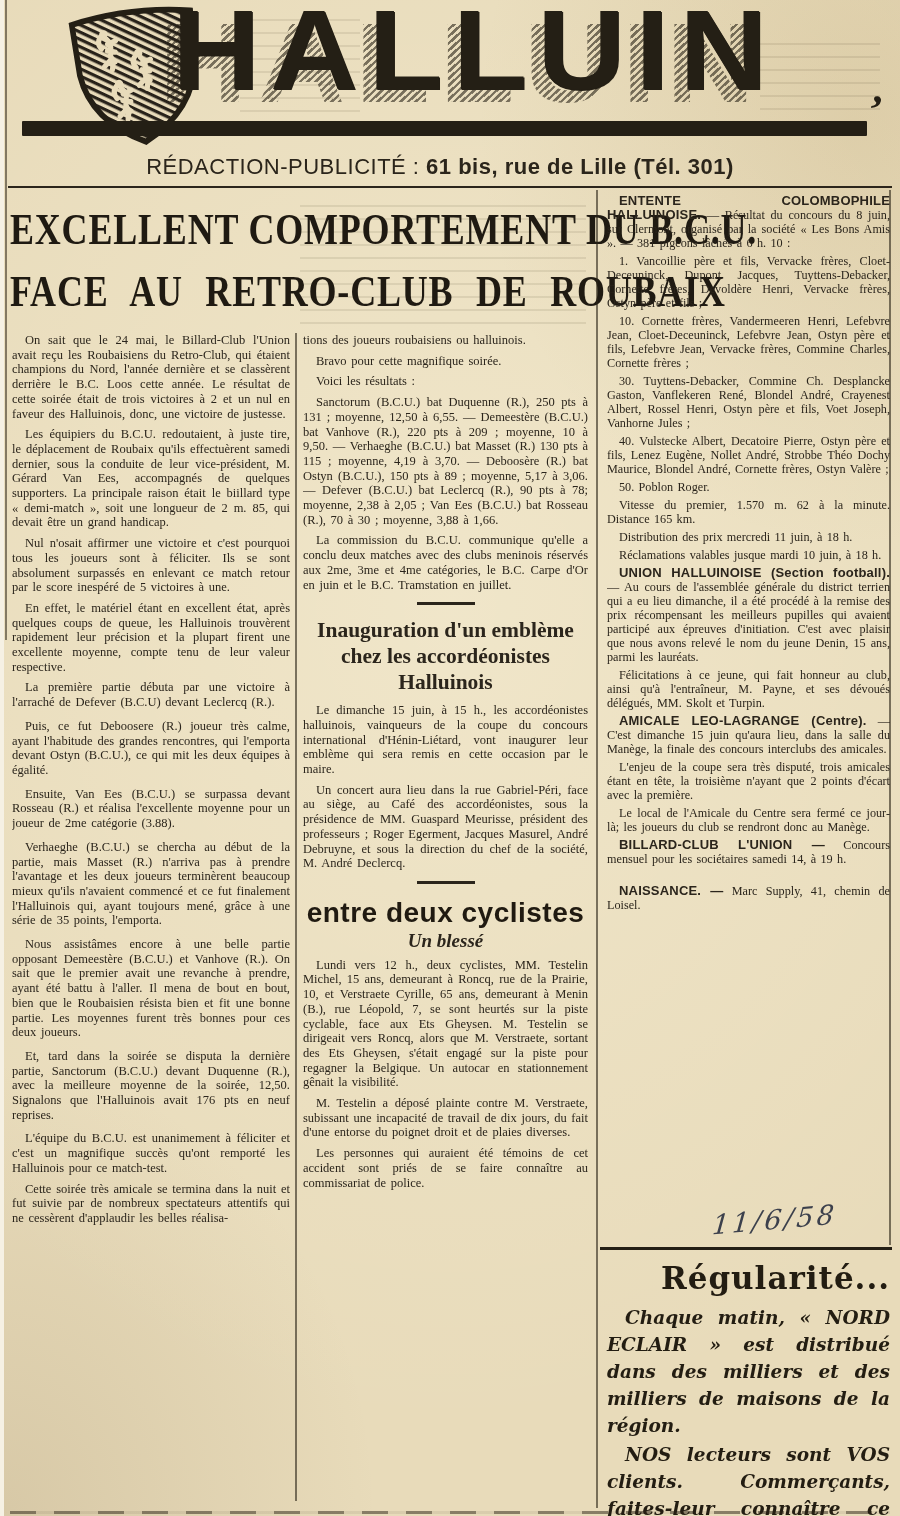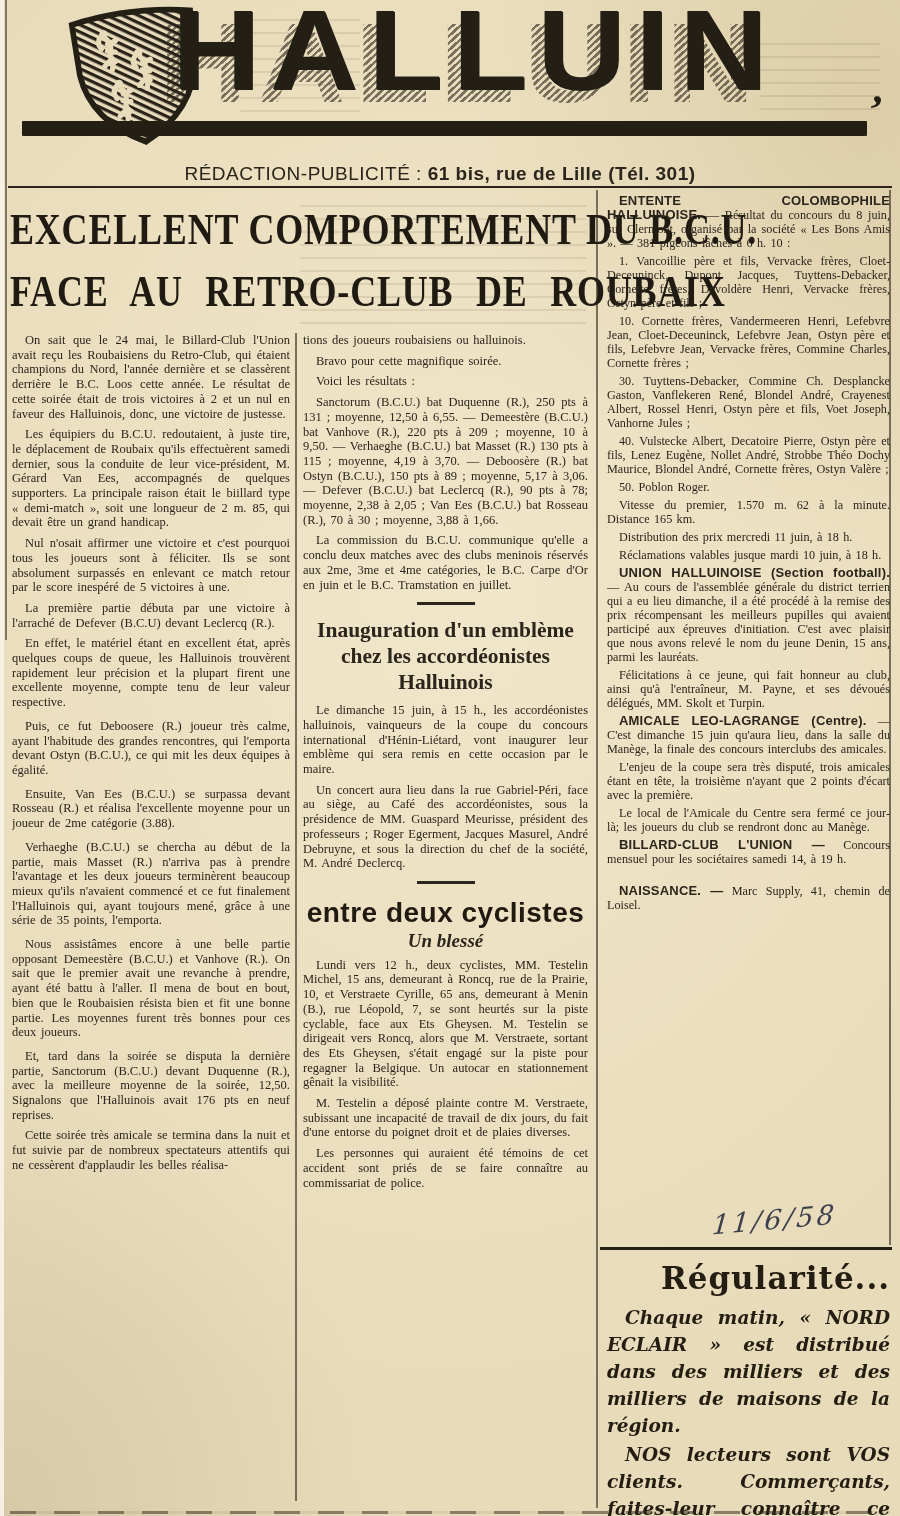--- a/index.html
+++ b/index.html
@@ -19,22 +19,22 @@
   .halluin-wrap{position:absolute;left:172px;top:-14px;width:710px;height:150px;}
   .halluin{position:absolute;left:0;top:0;white-space:nowrap;
         font-family:"Liberation Sans","DejaVu Sans",sans-serif;font-weight:bold;
         font-size:122px;letter-spacing:10px;transform:scaleY(.92);transform-origin:top left;}
   .halluin.ext{left:-13px;top:13px;color:transparent;
         background:repeating-linear-gradient(135deg,#28221698 0 2.6px,rgba(0,0,0,0) 2.6px 5.4px);
         -webkit-background-clip:text;background-clip:text;}
   .halluin.face{color:#241f15;text-shadow:1px 1px 0 #241f15;}
   .brand-flourish{position:absolute;left:868px;top:86px;font-size:42px;font-weight:bold;color:#241f15;transform:rotate(12deg);}
   .mast-bar{position:absolute;left:22px;top:121px;width:845px;height:15px;background:#241f15;border-radius:1px;}
-  .mast-sub{position:absolute;left:0;top:163px;width:640px;text-align:center;
-        font-family:"Liberation Sans","DejaVu Sans",sans-serif;font-size:19px;letter-spacing:.5px;color:#2b251b;}
+  .mast-sub{position:absolute;left:0;top:154px;width:640px;text-align:center;
+        font-family:"Liberation Sans","DejaVu Sans",sans-serif;font-size:22px;letter-spacing:.5px;color:#2b251b;}
   .mast-sub b{font-weight:bold;}
   .top-rule{position:absolute;left:8px;top:186px;width:884px;height:2px;background:#2b251b;}
   
   .ghost{position:absolute;opacity:.10;filter:blur(.6px);
         background:repeating-linear-gradient(0deg,#4a4028 0 2px,rgba(0,0,0,0) 2px 13px);}
   
   .headline{position:absolute;left:10px;top:198px;width:582px;color:#1f1a12;}
   .headline .l{display:block;white-space:nowrap;font-weight:bold;transform:scaleX(.80);transform-origin:left;
         font-size:45px;line-height:62px;letter-spacing:1px;}
   .headline .l2{word-spacing:16px;}
@@ -126,27 +126,28 @@
   </div>
 
   <div class="vrule vr1"></div>
   <div class="vrule vr2"></div>
   <div class="vrule vr3"></div>
 
   <div class="col col1">
     <p>On sait que le 24 mai, le Billard-Club l'Union avait reçu les Roubaisiens du Retro-Club, qui étaient champions du Nord, l'année dernière et se classèrent derrière le B.C. Loos cette année. Le résultat de cette soirée était de trois victoires à 2 et un nul en faveur des Halluinois, donc, une victoire de justesse.</p>
     <p>Les équipiers du B.C.U. redoutaient, à juste tire, le déplacement de Roubaix qu'ils effectuèrent samedi dernier, sous la conduite de leur vice-président, M. Gérard Van Ees, accompagnés de quelques supporters. La principale raison était le biillard type « demi-match », soit une longueur de 2 m. 85, qui devait être un grand handicap.</p>
     <p>Nul n'osait affirmer une victoire et c'est pourquoi tous les joueurs sont à féliciter. Ils se sont absolument surpassés en enlevant ce match retour par le score inespéré de 5 victoires à une.</p>
+    <p>En effet, le matériel étant en excellent état, après quelques coups de queue, les Halluinois trouvèrent rapidement leur précision et la plupart firent une excellente moyenne, compte tenu de leur valeur respective.</p>
     <p>La première partie débuta par une victoire à l'arraché de Defever (B.C.U) devant Leclercq (R.).</p>
-    <p>En effet, le matériel étant en excellent état, après quelques coups de queue, les Halluinois trouvèrent rapidement leur précision et la plupart firent une excellente moyenne, compte tenu de leur valeur respective.</p>
     <p style="margin-top:9px">Puis, ce fut Deboosere (R.) joueur très calme, ayant l'habitude des grandes rencontres, qui l'emporta devant Ostyn (B.C.U.), ce qui mit les deux équipes à égalité.</p>
     <p style="margin-top:9px">Ensuite, Van Ees (B.C.U.) se surpassa devant Rosseau (R.) et réalisa l'excellente moyenne pour un joueur de 2me catégorie (3.88).</p>
     <p style="margin-top:9px">Verhaeghe (B.C.U.) se chercha au début de la partie, mais Masset (R.) n'arriva pas à prendre l'avantage et les deux joueurs terminèrent beaucoup mieux qu'ils n'avaient commencé et ce fut finalement l'Halluinois qui, ayant toujours mené, grâce à une série de 35 points, l'emporta.</p>
     <p style="margin-top:9px">Nous assistâmes encore à une belle partie opposant Demeestère (B.C.U.) et Vanhove (R.). On sait que le premier avait une revanche à prendre, ayant été battu à l'aller. Il mena de bout en bout, bien que le Roubaisien résista bien et fit une bonne partie. Les moyennes furent très bonnes pour ces deux joueurs.</p>
     <p style="margin-top:9px">Et, tard dans la soirée se disputa la dernière partie, Sanctorum (B.C.U.) devant Duquenne (R.), avec la meilleure moyenne de la soirée, 12,50. Signalons que l'Halluinois avait 176 pts en neuf reprises.</p>
+    <p style="margin-top:9px">L'équipe du B.C.U. est unanimement à féliciter et c'est un magnifique succès qu'ont remporté les Halluinois pour ce match-test.</p>
     <p>Cette soirée très amicale se termina dans la nuit et fut suivie par de nombreux spectateurs attentifs qui ne cessèrent d'applaudir les belles réalisa-</p>
   </div>
 
   <div class="col col2">
     <p style="text-indent:0">tions des joueurs roubaisiens ou halluinois.</p>
     <p>Bravo pour cette magnifique soirée.</p>
     <p>Voici les résultats :</p>
     <p>Sanctorum (B.C.U.) bat Duquenne (R.), 250 pts à 131 ; moyenne, 12,50 à 6,55. — Demeestère (B.C.U.) bat Vanhove (R.), 220 pts à 209 ; moyenne, 10 à 9,50. — Verhaeghe (B.C.U.) bat Masset (R.) 130 pts à 115 ; moyenne, 4,19 à 3,70. — Deboosère (R.) bat Ostyn (B.C.U.), 150 pts à 89 ; moyenne, 5,17 à 3,06. — Defever (B.C.U.) bat Leclercq (R.), 90 pts à 78; moyenne, 2,38 à 2,05 ; Van Ees (B.C.U.) bat Rosseau (R.), 70 à 30 ; moyenne, 3,88 à 1,66.</p>
     <p>La commission du B.C.U. communique qu'elle a conclu deux matches avec des clubs meninois réservés aux 2me, 3me et 4me catégories, le B.C. Carpe d'Or en juin et le B.C. Tramstation en juillet.</p>
 

